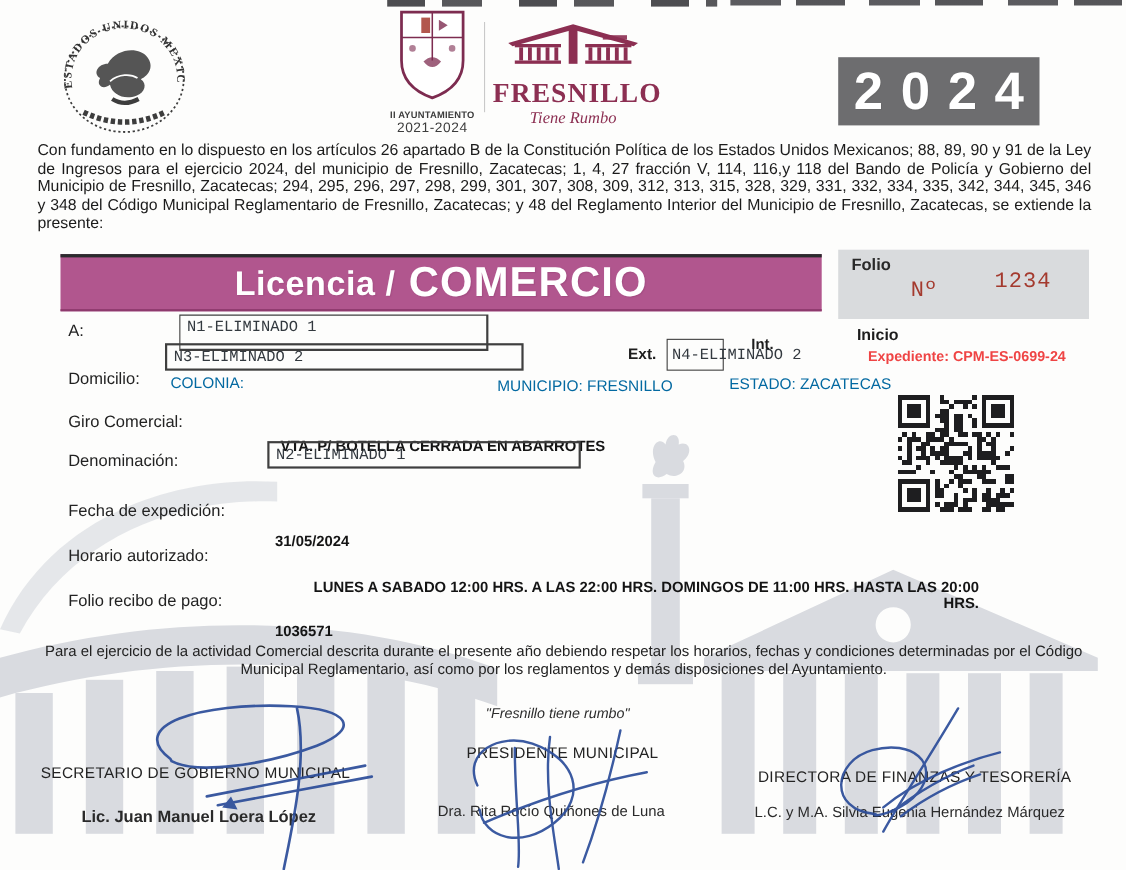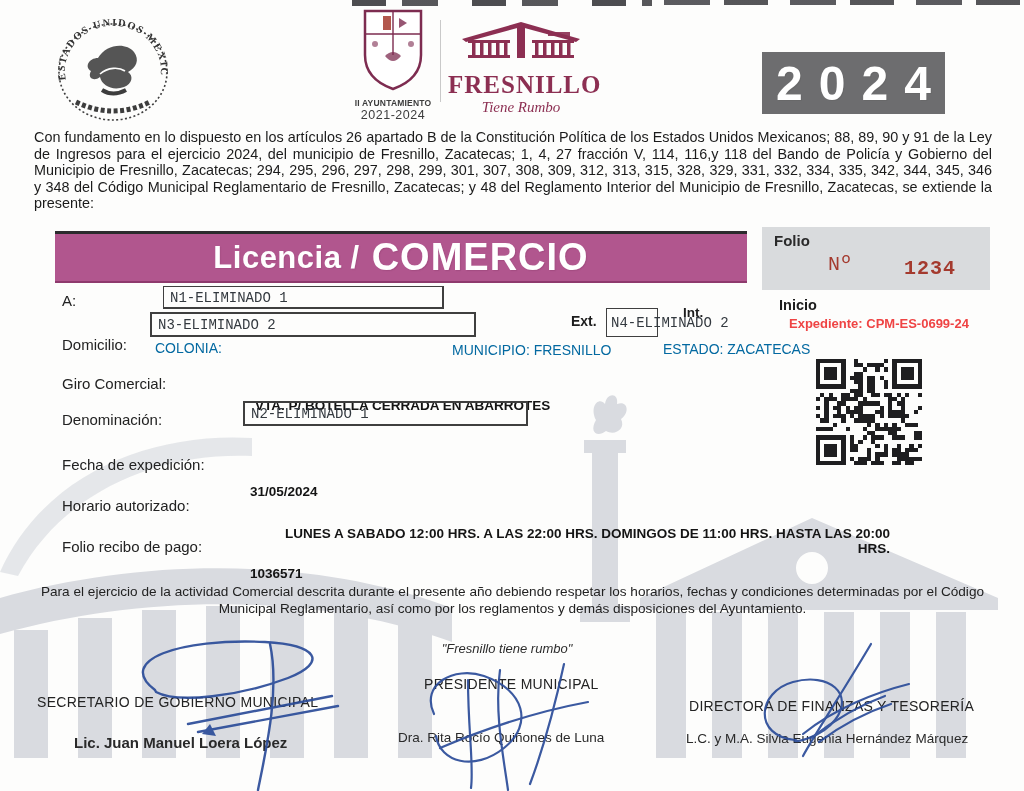--- a/index.html
+++ b/index.html
@@ -44,31 +44,31 @@
   
   .banner { left:55px; top:231px; width:692px; height:52px; background:#b1568e;
     border-top:3px solid #2b2b2d; border-bottom:2px solid #8e3a6d;
     display:flex; align-items:center; justify-content:center; gap:12px; }
   .banner .t1 { color:#fff; font-size:31px; font-weight:600; letter-spacing:.5px; text-shadow:1px 1px 1px #7e356133; }
   .banner .t2 { color:#fff; font-size:38px; font-weight:800; letter-spacing:1px; text-shadow:1px 1px 1px #7e356144; }
   .folio-box { left:762px; top:227px; width:228px; height:63px; background:#d9dbdd; }
   .folio-lbl { left:12px; top:5px; font-size:15px; font-weight:bold; color:#2a2a2a; position:absolute; }
   .stamp { position:absolute; font-family:"Liberation Mono", monospace; color:#a43a2e; font-size:20px; }
   .stamp-no { left:66px; top:26px; }
-  .stamp-num { left:142px; top:30px; letter-spacing:1px;font-weight:bold; }
+  .stamp-num { left:142px; top:18px; letter-spacing:1px; }
   .inicio-lbl { left:779px; top:297px; font-size:14.5px; font-weight:bold; color:#1c1c1c; }
   .expediente { left:789px; top:316px; font-size:13px; font-weight:bold; color:#ef4444; }
 
   
   .lbl { font-size:15px; color:#222; }
   .blbl { font-size:14px; font-weight:normal; color:#0369a1; }
   .bval { font-size:13.5px; font-weight:bold; color:#141414;margin-top:26px; }
   .mono { font-family:"Liberation Mono", monospace; font-size:14px; color:#33393f; white-space:nowrap; }
   .fieldbox { border:2px solid #3f3f3f; background:transparent; }
-  .box1 { left:163px; top:286px; width:281px; height:23px; border-width:1px 2px 2px 1px;padding-left:32px; }
+  .box1 { left:163px; top:286px; width:281px; height:33px; border-width:1px 2px 2px 1px;padding-left:32px; }
   .box1 .mono, .box2 .mono { position:absolute; left:6px; top:3px; }
   .box2 { left:150px; top:312px; width:326px; height:25px; }
   .ext-lbl { left:571px; top:313px; font-size:14px; font-weight:bold; }
   .ext-box { left:606px; top:308px; width:52px; height:29px; border:1.5px solid #3f3f3f; }
   .ext-val { left:611px; top:315px; }
   .int-lbl { left:683px; top:305px; font-size:13.5px; font-weight:bold; z-index:3; }
   .qr { left:816px; top:357px; width:106px; height:110px; }
 
   
   .footer-par { left:40px; top:584px; width:945px; font-size:13.6px; line-height:16.5px;

